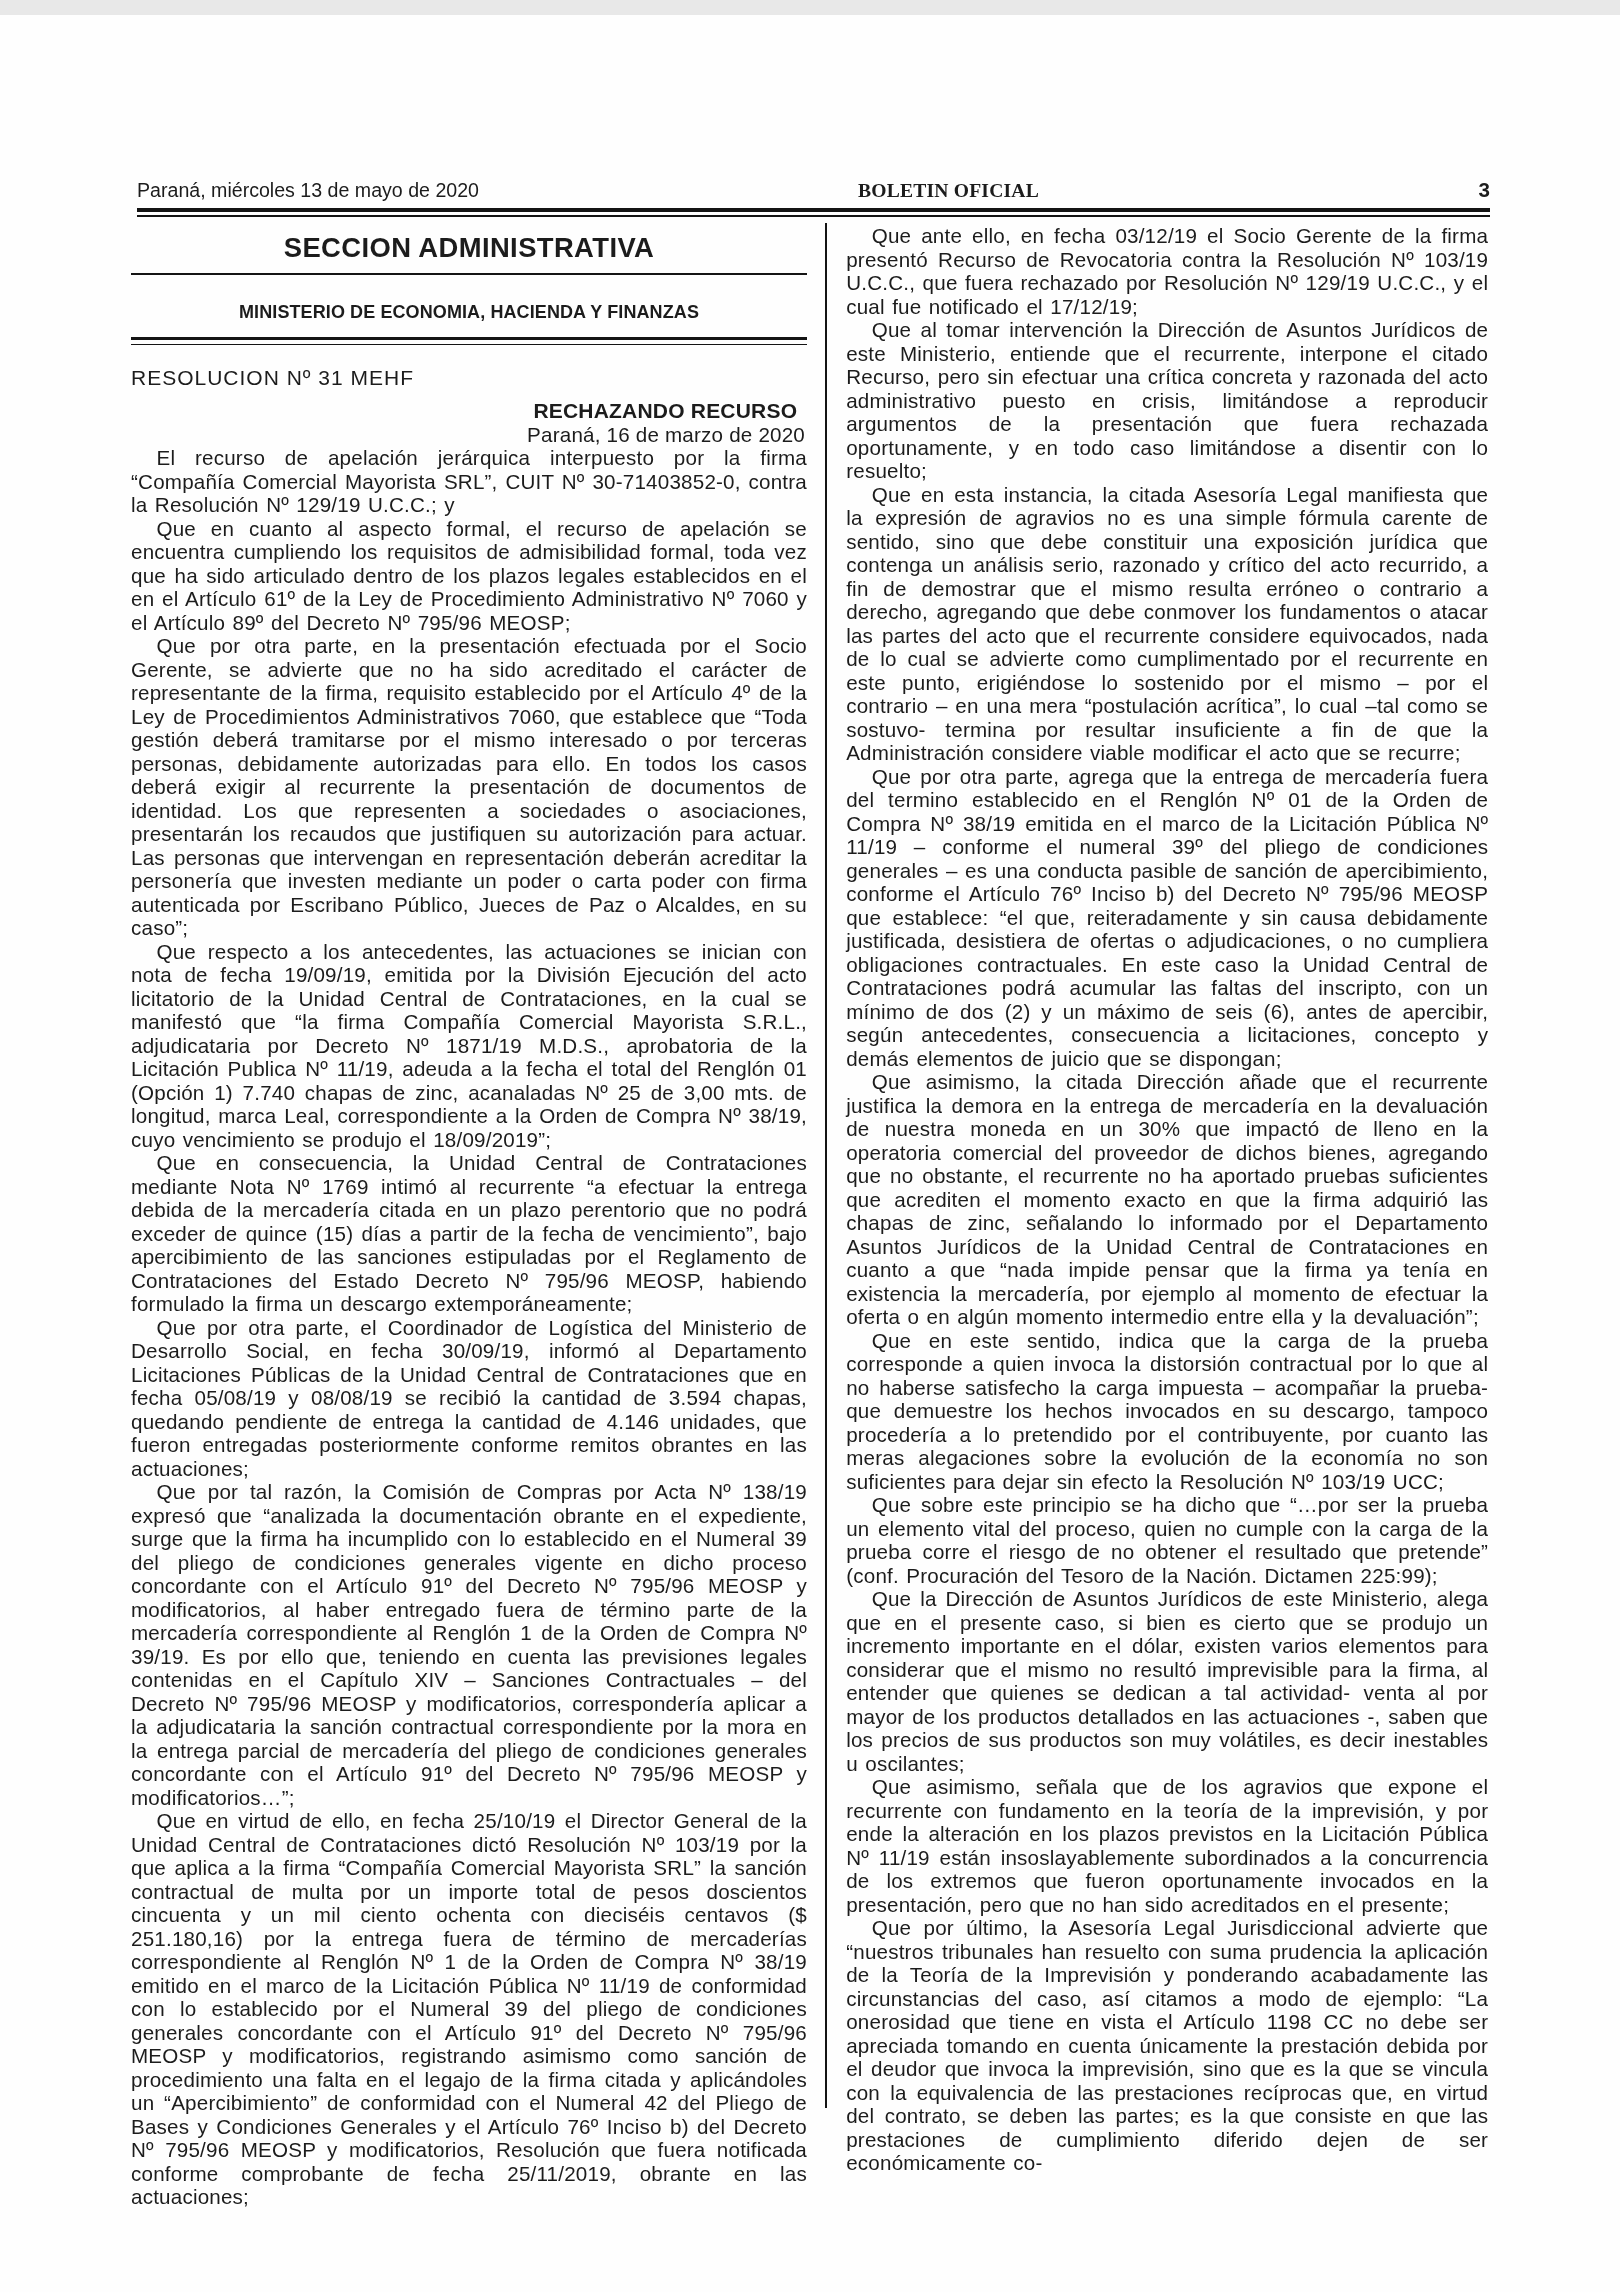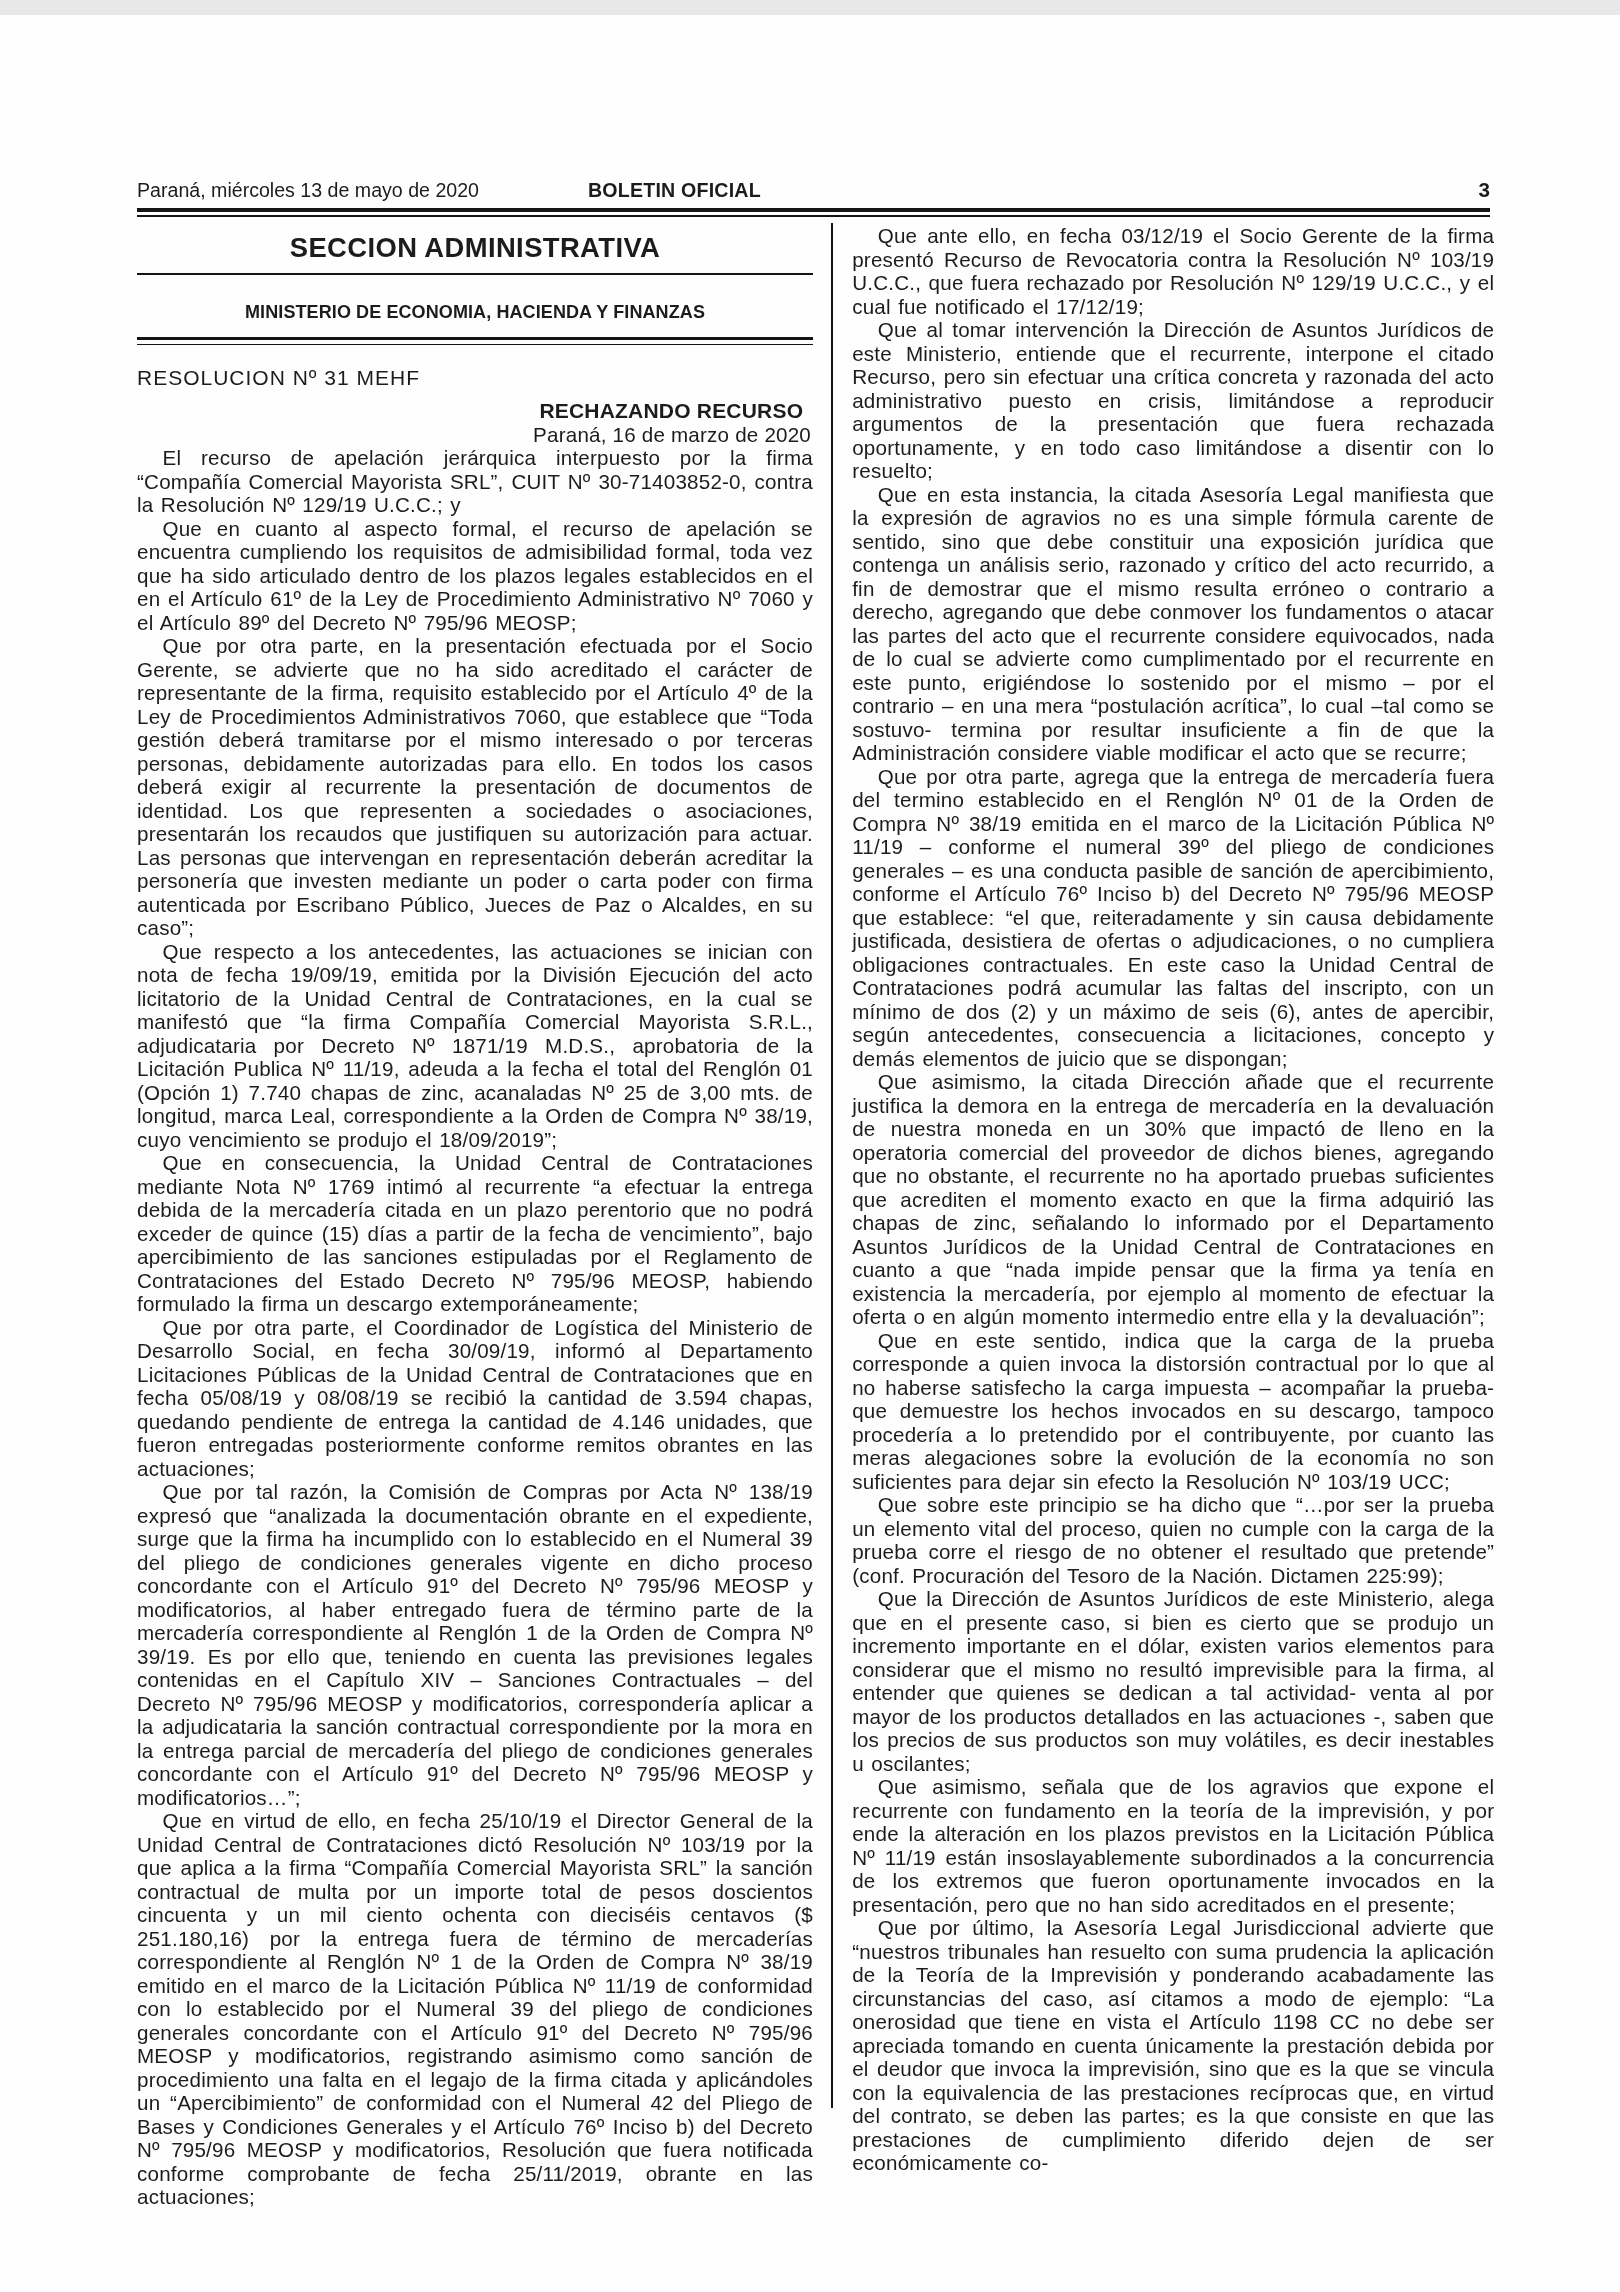--- a/index.html
+++ b/index.html
@@ -12,28 +12,28 @@
     color:#1c1c1c;
     overflow:hidden;
   }
   
   .masthead{
     position:absolute;left:137px;top:163px;width:1353px;
     display:flex;align-items:baseline;
     font-size:19.6px;line-height:23.5px;
   }
   .m-date{flex:1;text-align:left;}
-  .m-title{flex:1;text-align:left;font-weight:bold;letter-spacing:0.2px;}
+  .m-title{flex:1;text-align:right;font-weight:bold;letter-spacing:0.2px;font-family:Liberation Serif, serif;}
   .m-page{flex:1;text-align:right;font-weight:bold;font-size:20.6px;}
   .masthead-rule{position:absolute;left:137px;top:193px;width:1353px;}
   .rule-thick{height:3.9px;background:#141414;}
   .rule-thin{height:2px;background:#141414;margin-top:2.9px;}
   
   .columns{
-    position:absolute;left:137px;top:208px;width:1367px;
+    position:absolute;left:131px;top:208px;width:1367px;
     display:flex;align-items:flex-start;
   }
   .col-left{width:676px;}
   .col-divider{
     width:2px;background:#141414;margin-left:17.6px;margin-right:19.6px;
     height:1885px;flex:none;
   }
   .col-right{width:642px;padding-top:1px;}
   
   .section-title{

